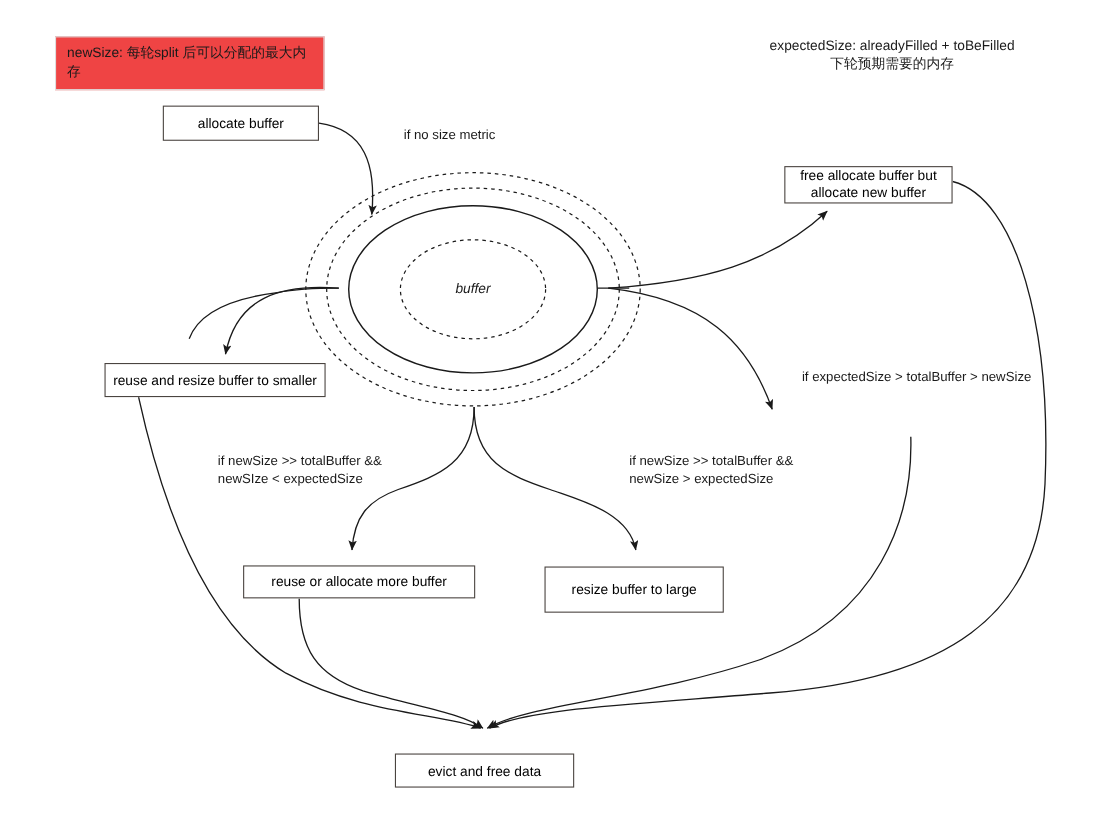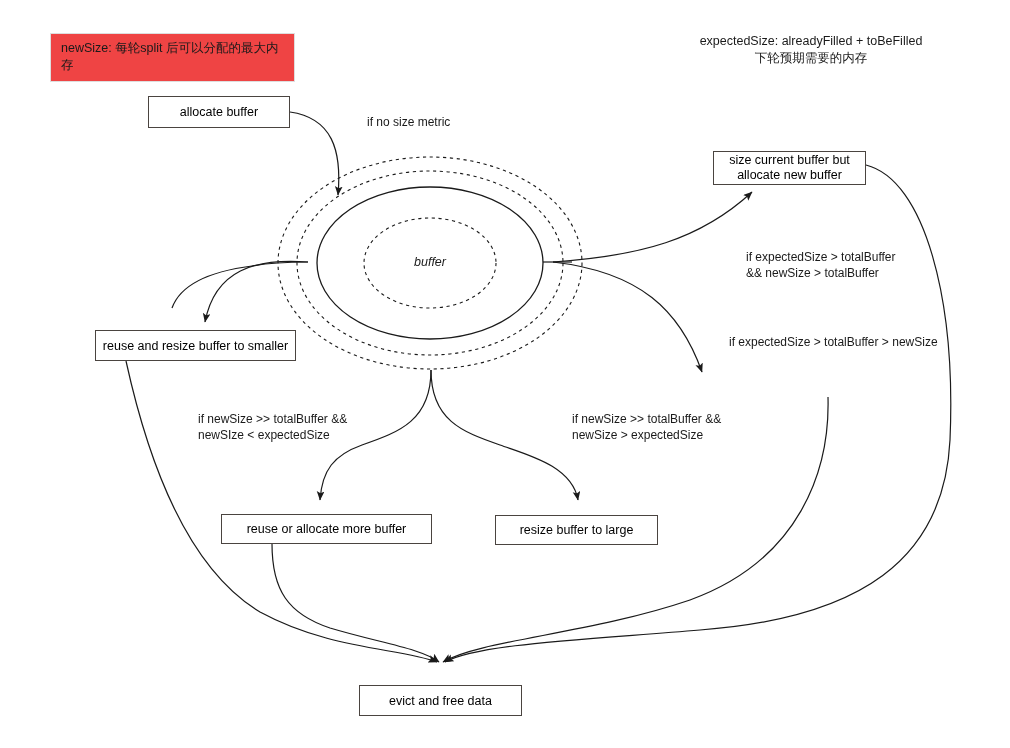--- a/index.html
+++ b/index.html
@@ -120,39 +120,37 @@
   </svg>
 
   <div class="legend-item legend-boxed" style="left:50px; top:33px; width:245px;">newSize: 每轮split 后可以分配的最大内存</div>
 
 
   <div class="legend-item" style="left:666px; top:33px; width:290px; text-align:center;">expectedSize:  alreadyFilled + toBeFilled
 下轮预期需要的内存</div>
 
   <div class="node-box" style="left:148px; top:96px; width:142px; height:32px;">allocate buffer</div>
 
-  <div class="node-box" style="left:713px; top:151px; width:153px; height:34px; line-height:15px;">size current buffer but
+  <div class="node-box" style="left:713px; top:151px; width:153px; height:34px; line-height:15px;">free allocate buffer but
 allocate new buffer</div>
 
   <div class="node-box" style="left:95px; top:330px; width:201px; height:31px;">reuse and resize buffer to smaller</div>
 
 
   <div class="node-box" style="left:221px; top:514px; width:211px; height:30px;">reuse or allocate more buffer</div>
 
-  <div class="node-box" style="left:495px; top:515px; width:163px; height:30px;">resize buffer to large</div>
+  <div class="node-box" style="left:495px; top:515px; width:163px; height:42px;">resize buffer to large</div>
 
   <div class="node-box" style="left:359px; top:685px; width:163px; height:31px;">evict and free data</div>
 
   <div class="center-label" style="left:400px; top:255px; width:60px;">buffer</div>
 
   <div class="edge-label" style="left:335px; top:114px; width:170px;">if no size metric</div>
 
 
-  <div class="edge-label" style="left:714px; top:249px; width:220px;">if expectedSize &gt; totalBuffer
-&amp;&amp; newSize &gt; totalBuffer</div>
 
   <div class="edge-label" style="left:697px; top:334px; width:240px;">if expectedSize &gt; totalBuffer &gt; newSize</div>
 
   <div class="edge-label" style="left:166px; top:411px; width:220px;">if newSize &gt;&gt; totalBuffer &amp;&amp;
  newSIze &lt;  expectedSize</div>
 
   <div class="edge-label" style="left:540px; top:411px; width:220px;">if newSize &gt;&gt; totalBuffer &amp;&amp;
  newSize &gt; expectedSize</div>
 
 </div>

